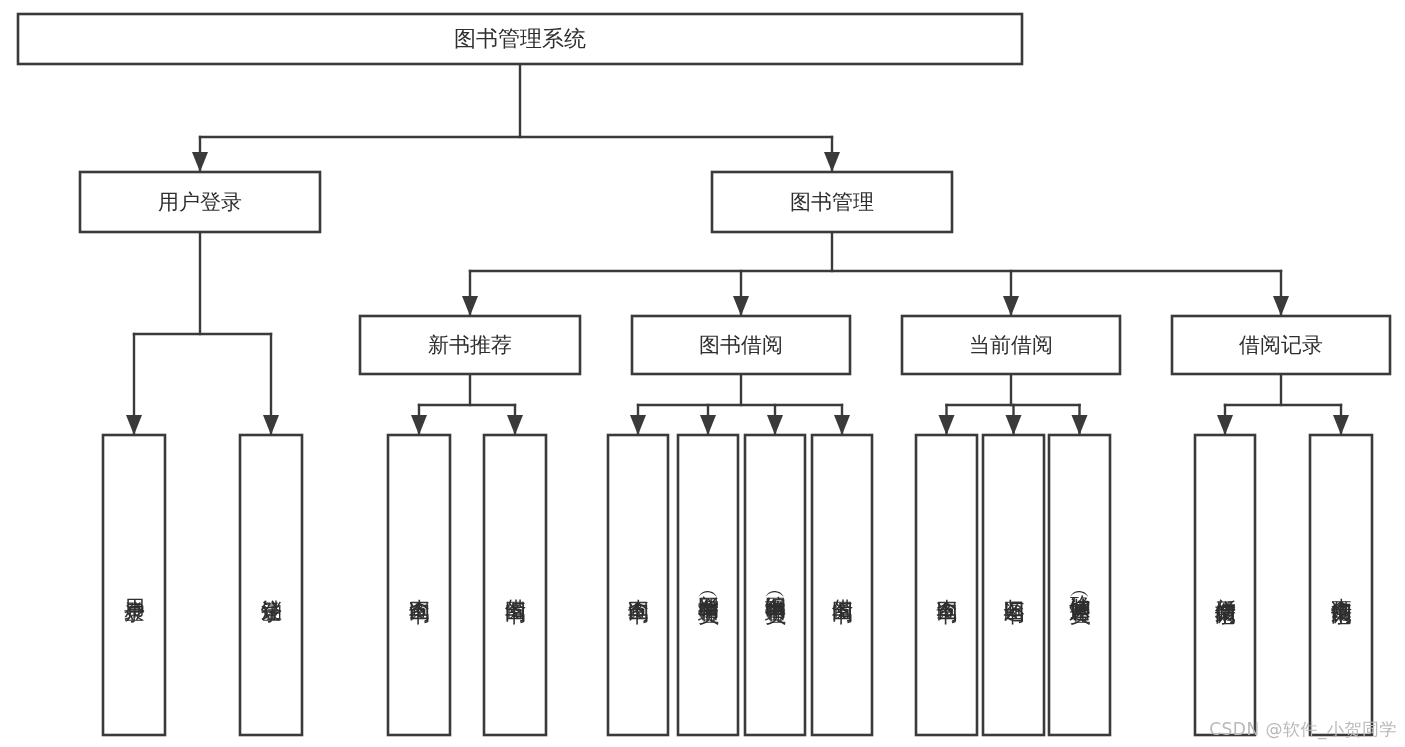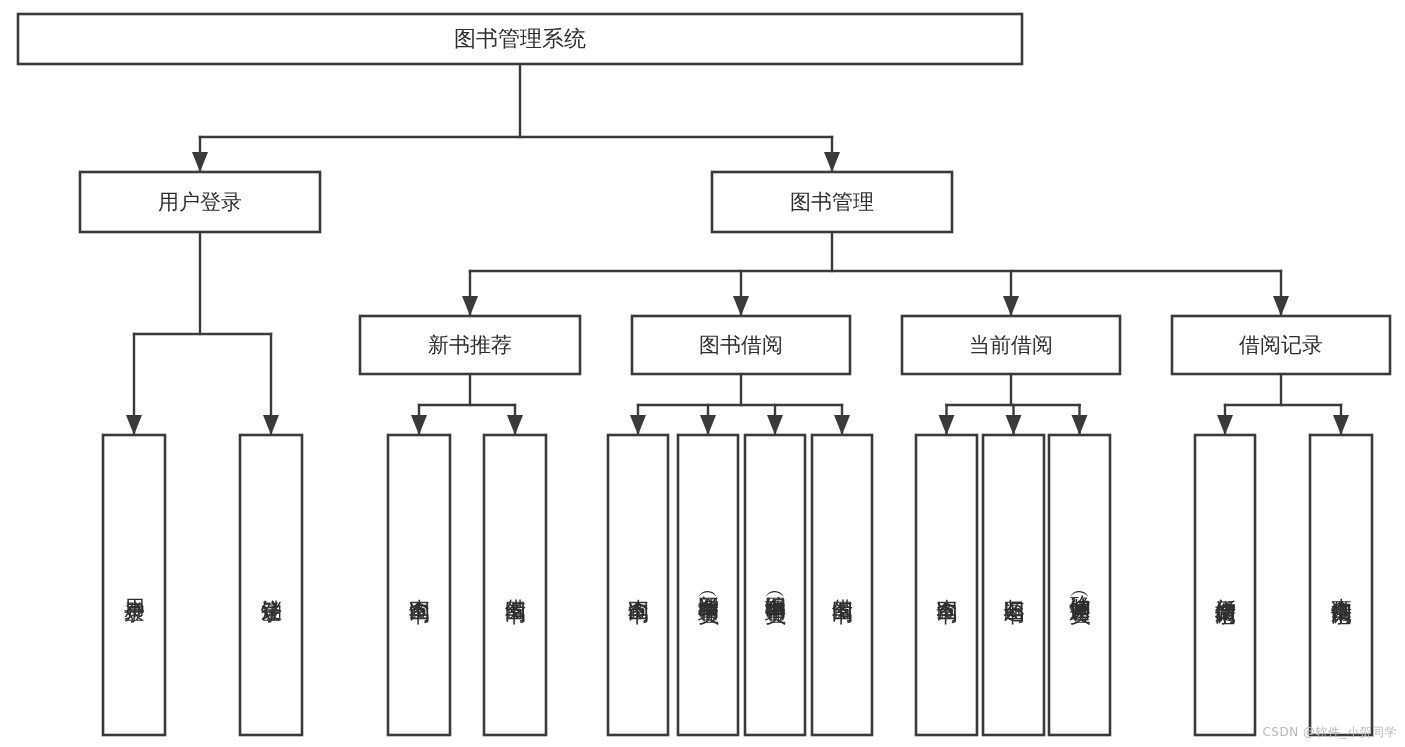--- a/index.html
+++ b/index.html
@@ -73,21 +73,21 @@
     letter-spacing: 1.5px;
     color: #2e2e2e;
     white-space: nowrap;
     text-align: center;
   }
   #watermark {
     position: absolute;
     right: 8px;
     bottom: 6px;
     font-family: "DejaVu Sans", "Liberation Sans", sans-serif;
-    font-size: 12px;
+    font-size: 17px;
     color: #b9b9b9;
     letter-spacing: 0.5px;
     user-select: none;
   }
 </style>
 </head>
 <body>
 
 <div id="diagram-root">
   <svg id="diagram-svg" viewBox="0 0 1405 747" xmlns="http://www.w3.org/2000/svg">

